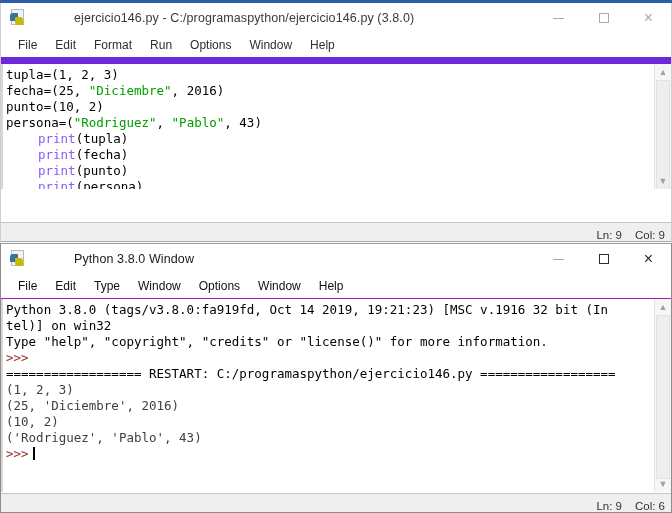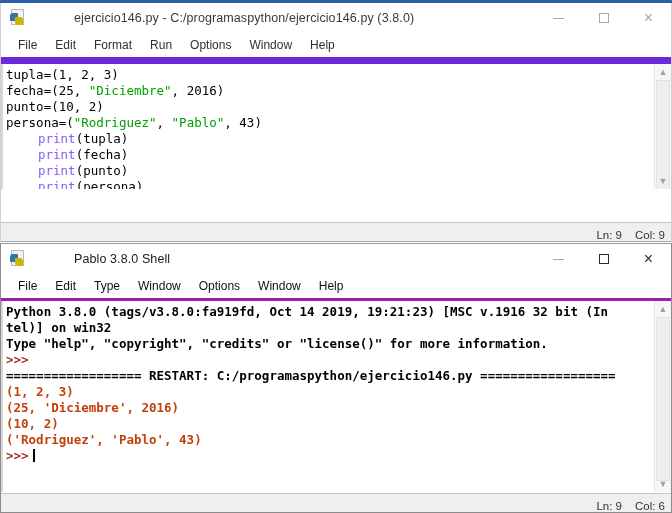--- a/index.html
+++ b/index.html
@@ -150,21 +150,21 @@
     font-family: "DejaVu Sans Mono", monospace;
     font-size: 12.5px;
     line-height: 16px;
     white-space: pre;
     padding: 3px 0 0 5px;
     box-sizing: border-box;
     color: #000000;
   }
   .code .str  { color: #00a000; }
   .code .kw   { color: #8b5cf6; margin-left: 32px; }
-  .code .out  { color: #c2410c; margin-top: 32px; }
+  .code .out  { color: #404040; margin-top: 32px; }
   .code .prompt { color: #a03030; }
 
   .caret {
     display: inline-block;
     width: 2px;
     height: 13px;
     background: #000000;
     vertical-align: -2px;
     margin-left: 4px;
   }
@@ -260,22 +260,21 @@
     height: 270px;
     border: 1px solid #8c8c8c;
     border-top: 1px solid #9a9a9a;
   }
   #shell-text-wrap {
     position: absolute;
     left: 0;
     top: 54px;
     right: 0;
     bottom: 20px;
-    border-top: 3px solid #a21caf;
-    font-weight: bold;
+    border-top: 1px solid #a21caf;
   }
   #shell-status {
     position: absolute;
     left: 0; right: 0; bottom: 0;
     height: 19px;
   }
 </style>
 </head>
 <body>
 
@@ -332,21 +331,21 @@
   </div>
 
   <div class="window" id="shell-window">
 
     <div class="titlebar">
       <span class="win-icon">
         <span class="doc"></span>
         <span class="snake-b"></span>
         <span class="snake-y"></span>
       </span>
-      <span class="win-title active">Pablo 3.8.0 Shell</span>
+      <span class="win-title active">Python 3.8.0 Window</span>
       <span class="win-controls">
         <span class="ctl inactive">
             <i class="min-bar"></i>
           </span>
         <span class="ctl active">
             <i class="max-box"></i>
           </span>
         <span class="ctl active">
             <span class="close-x">×</span>
           </span>

